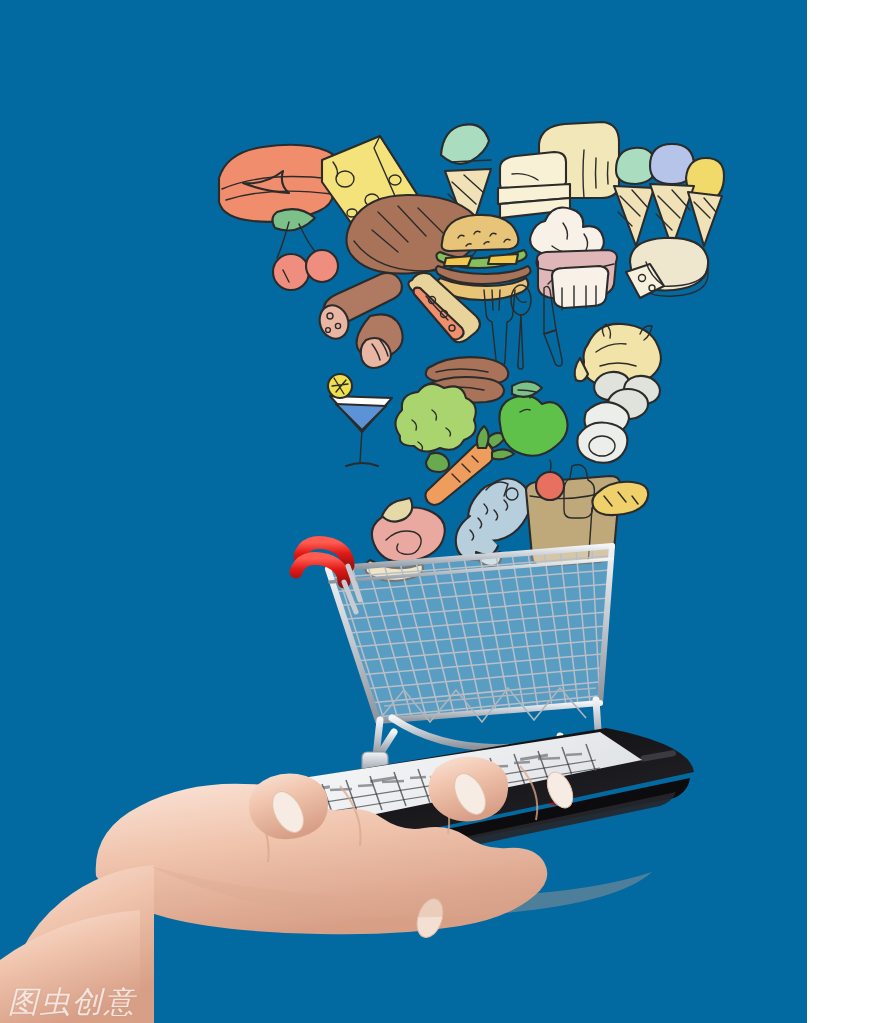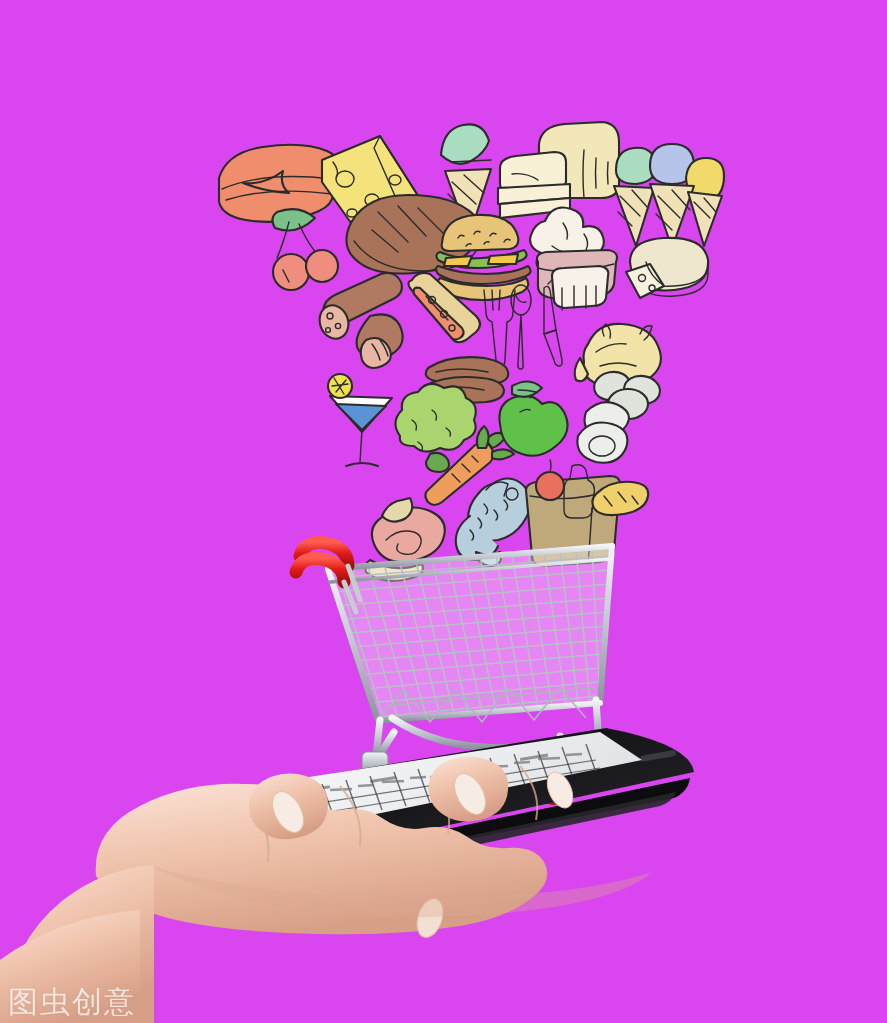--- a/index.html
+++ b/index.html
@@ -4,24 +4,25 @@
 <title>Online Grocery Shopping Concept</title>
 <style>
   * { box-sizing: border-box; }
   html, body {
     margin: 0; padding: 0;
     background: #ffffff;
     font-family: "Liberation Sans", sans-serif;
   }
   .stage {
     position: relative;
-    width: 887px;
+    width: 807px;
     height: 1023px;
-    background: #d946ef;
+    background: #0369a1;
     overflow: hidden;
+    font-style: italic;
   }
   .layer { position: absolute; top: 0; left: 0; width: 887px; height: 1023px; }
   .food-layer svg, .cart-layer svg, .hand-layer svg { display: block; }
 
   
   .sk { stroke: #2b2b2b; stroke-width: 2.1; stroke-linejoin: round; stroke-linecap: round; }
   .sk-thin { stroke: #2b2b2b; stroke-width: 1.4; stroke-linejoin: round; stroke-linecap: round; fill: none; }
 
   
   .watermark {

